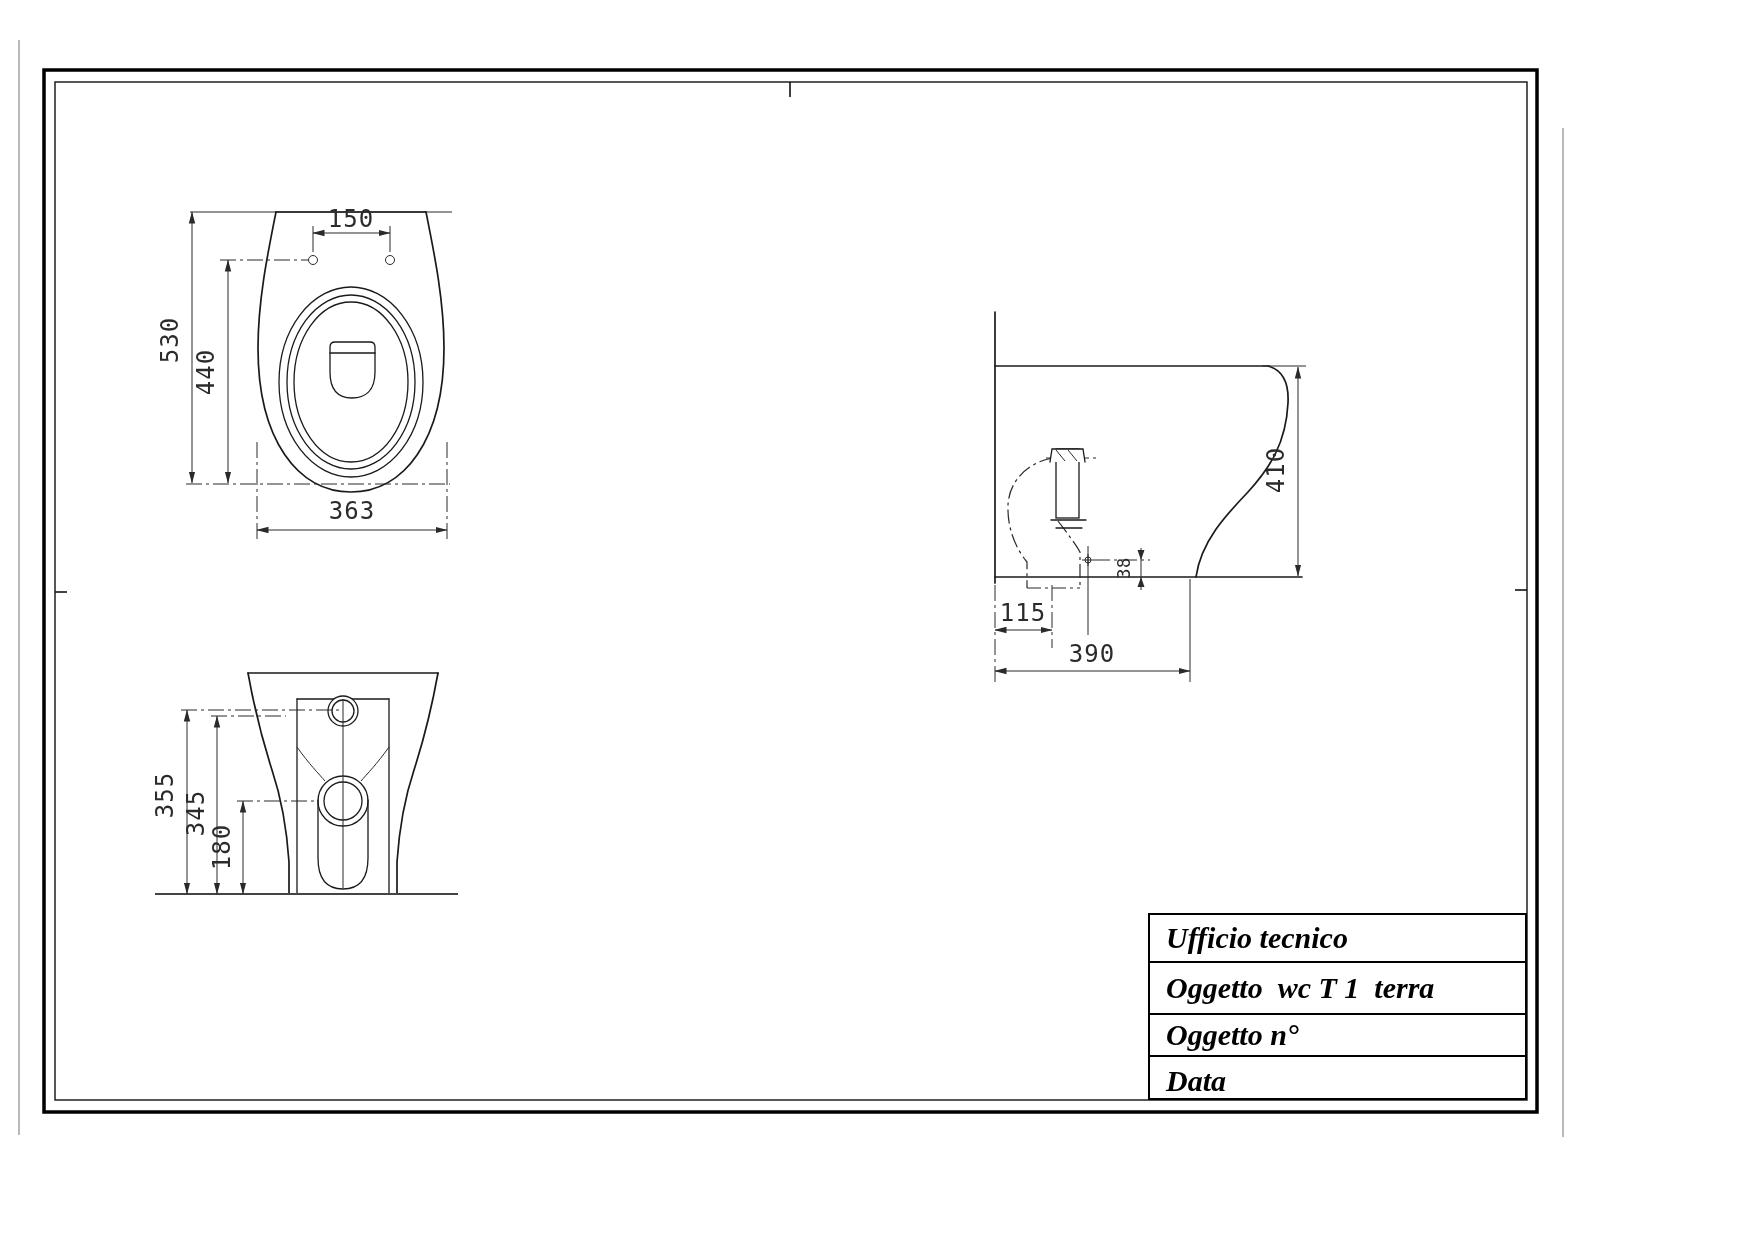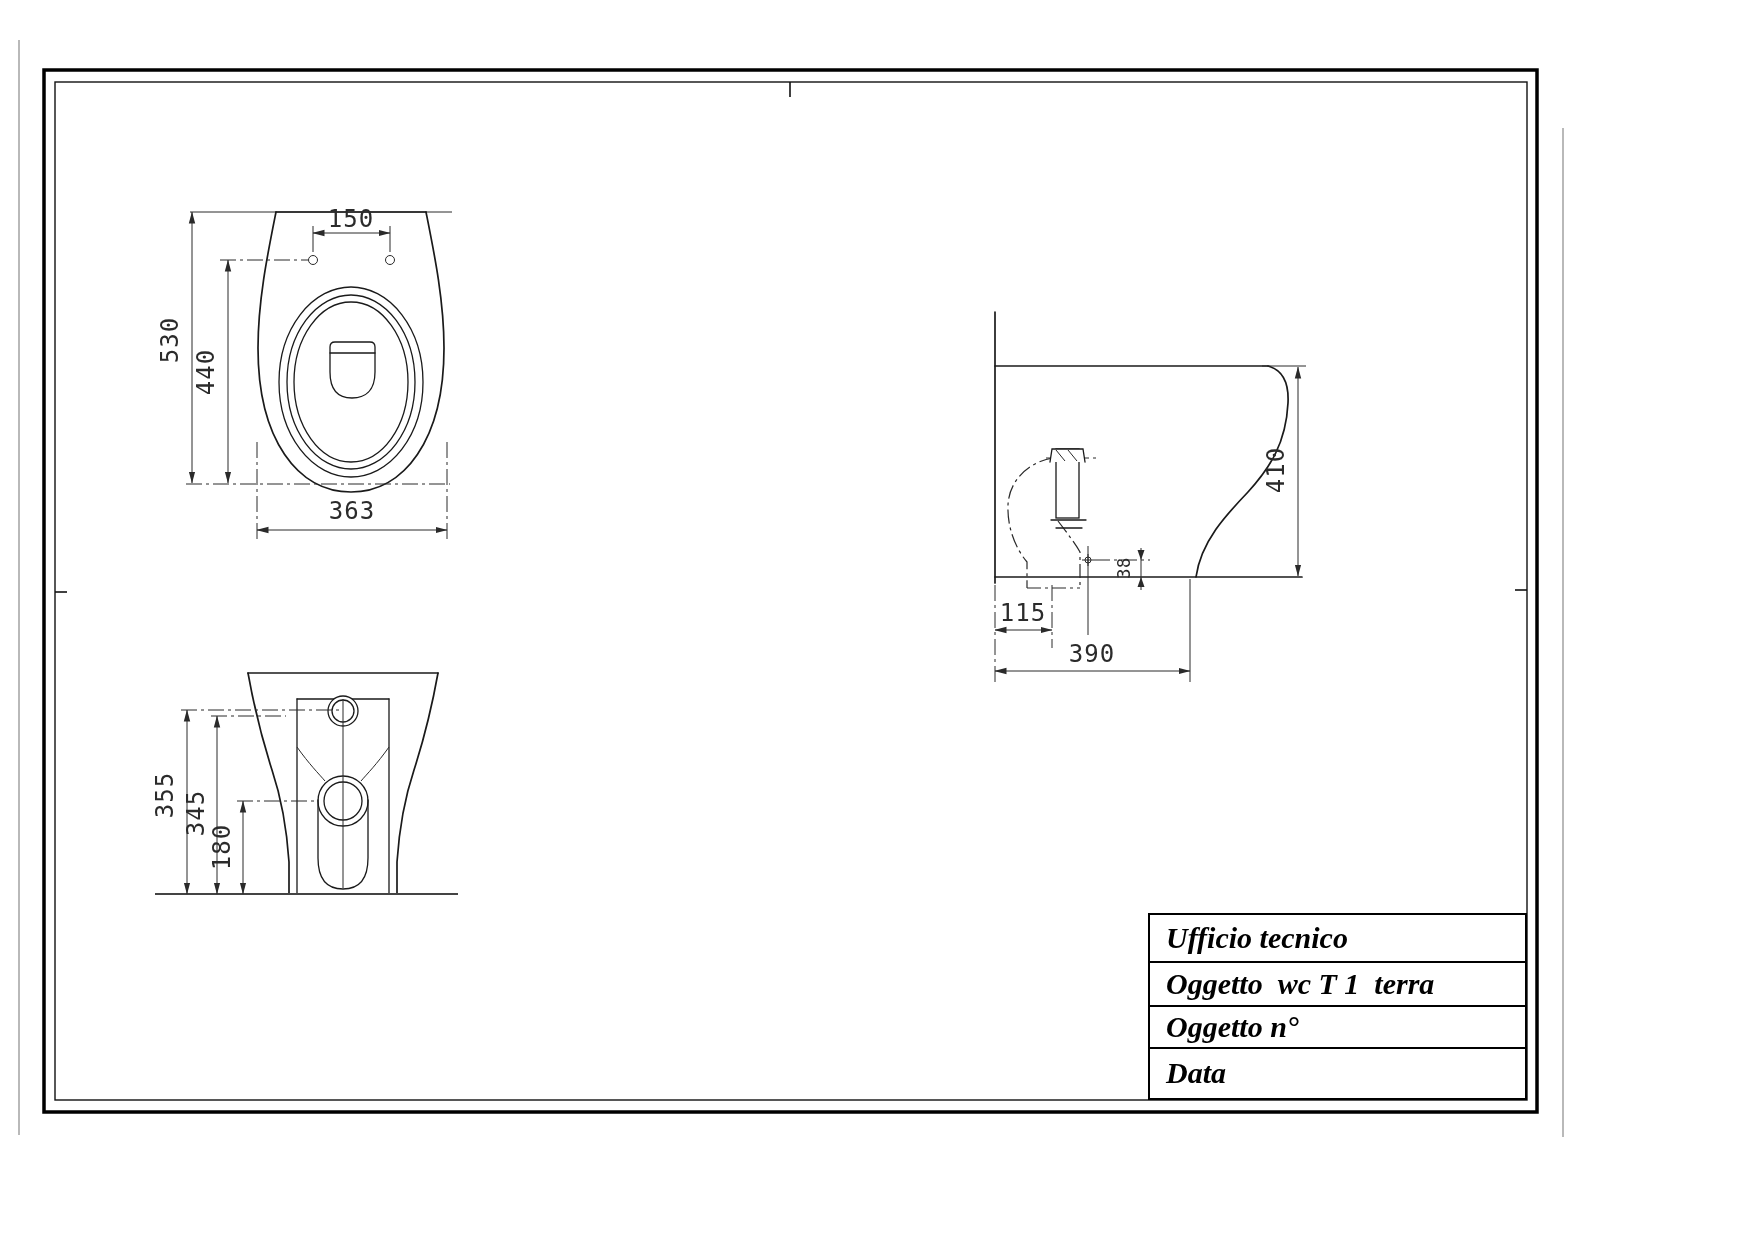--- a/index.html
+++ b/index.html
@@ -22,21 +22,21 @@
 
   .dimtxt{font-family:"DejaVu Sans Mono",monospace;font-size:24px;letter-spacing:1px;fill:#2b2b2b;}
   .dimtxt-sm{font-family:"DejaVu Sans Mono",monospace;font-size:17px;letter-spacing:0.5px;fill:#2b2b2b;}
   .arrfill{fill:#2a2a2a;}
 
   
   #titleblock{position:absolute;left:1148px;top:913px;width:379px;height:187px;
     border:2.5px solid #000;box-sizing:border-box;background:#fff;}
   .tb-row{box-sizing:border-box;display:flex;align-items:center;padding-left:16px;}
   .tb-row-0{height:48px;border-bottom:2px solid #000;}
-  .tb-row-1{height:44px;border-bottom:2px solid #000;}
+  .tb-row-1{height:52px;border-bottom:2px solid #000;}
   .tb-row-2{height:42px;border-bottom:2px solid #000;}
   .tb-row-3{height:48px;}
   .tb-text{font-family:"Liberation Serif",serif;font-style:italic;font-weight:700;
     font-size:30px;color:#000;white-space:pre;line-height:1;}
 </style>
 </head>
 <body>
 
 <svg id="sheet" width="1755" height="1240" viewBox="0 0 1755 1240">
   <defs>

